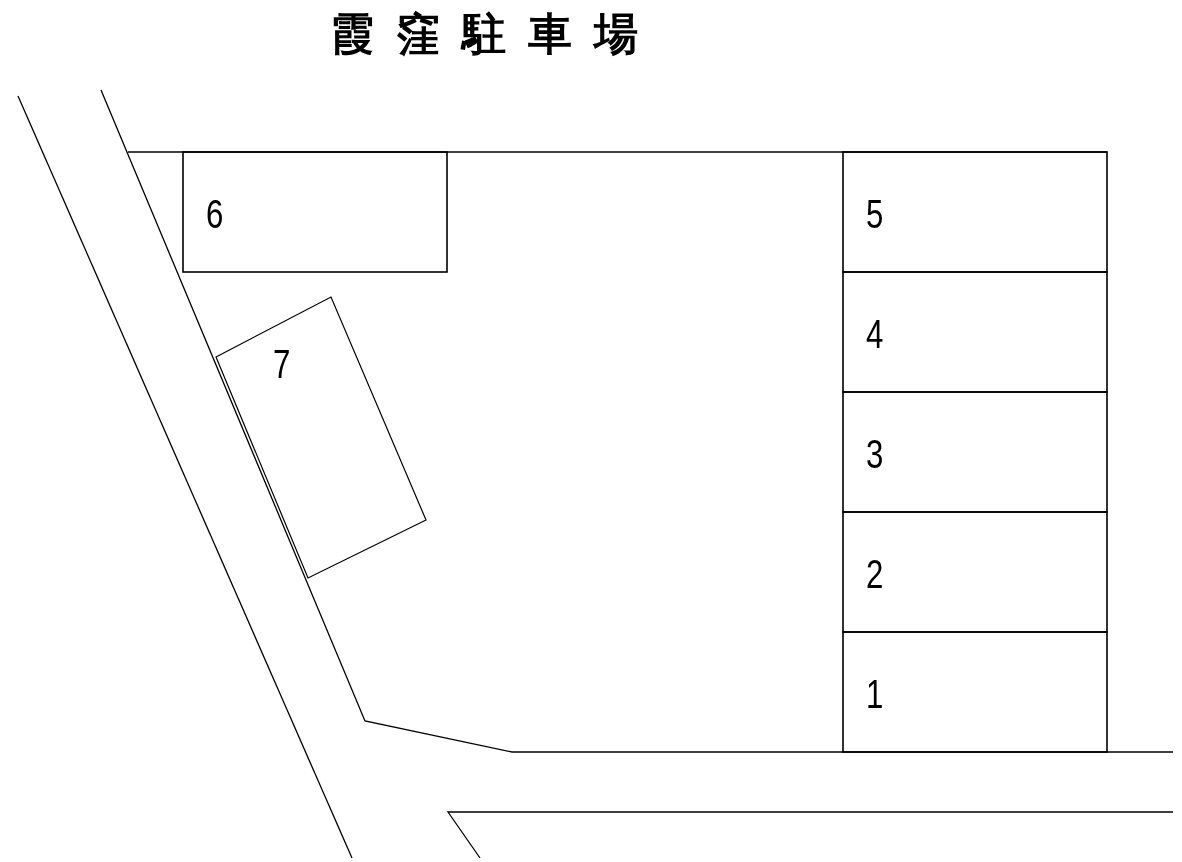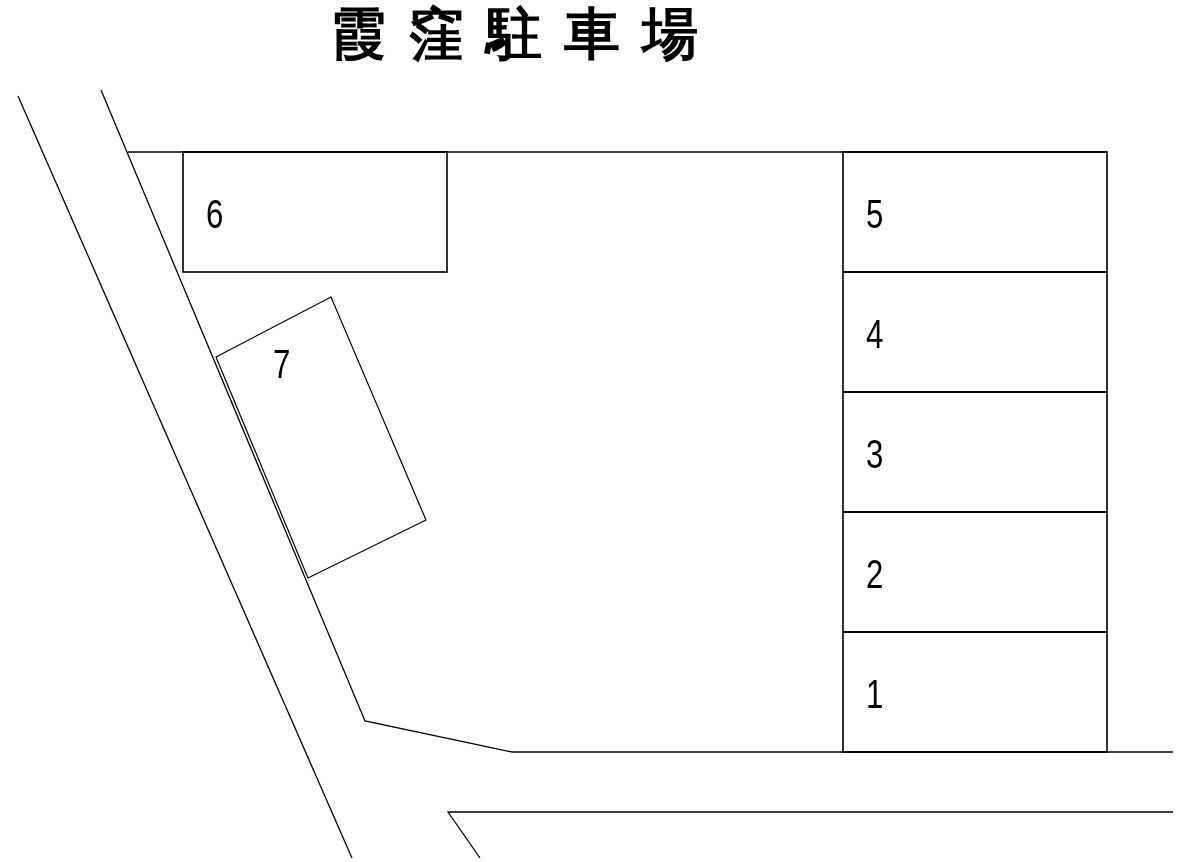--- a/index.html
+++ b/index.html
@@ -1,18 +1,18 @@
 <!DOCTYPE html>
 <html><head>
 <meta charset="utf-8">
 <style>
   html, body { margin:0; padding:0; background:#ffffff; }
   body { width:1182px; height:862px; position:relative; overflow:hidden; font-family:"DejaVu Sans", sans-serif; }
   #canvas { position:absolute; left:0; top:0; }
-  .title { position:absolute; left:330px; top:2px; font-size:56px; font-weight:bold; color:#000; letter-spacing:22px; white-space:nowrap; line-height:64px; font-family:"DejaVu Sans", sans-serif; }
+  .title { position:absolute; left:330px; top:2px; font-size:44px; font-weight:bold; color:#000; letter-spacing:22px; white-space:nowrap; line-height:64px; font-family:"DejaVu Sans", sans-serif; }
   .lbl { position:absolute; font-family:"Liberation Sans", sans-serif; font-size:40px; color:#000; transform:scaleX(0.78); transform-origin:left top; line-height:40px; }
 </style>
 </head>
 <body>
 
 <svg id="canvas" width="1182" height="862" viewBox="0 0 1182 862">
   <g stroke="#000" stroke-width="1.3" fill="none">
 
     <line x1="18" y1="96" x2="352" y2="858"></line>
 

